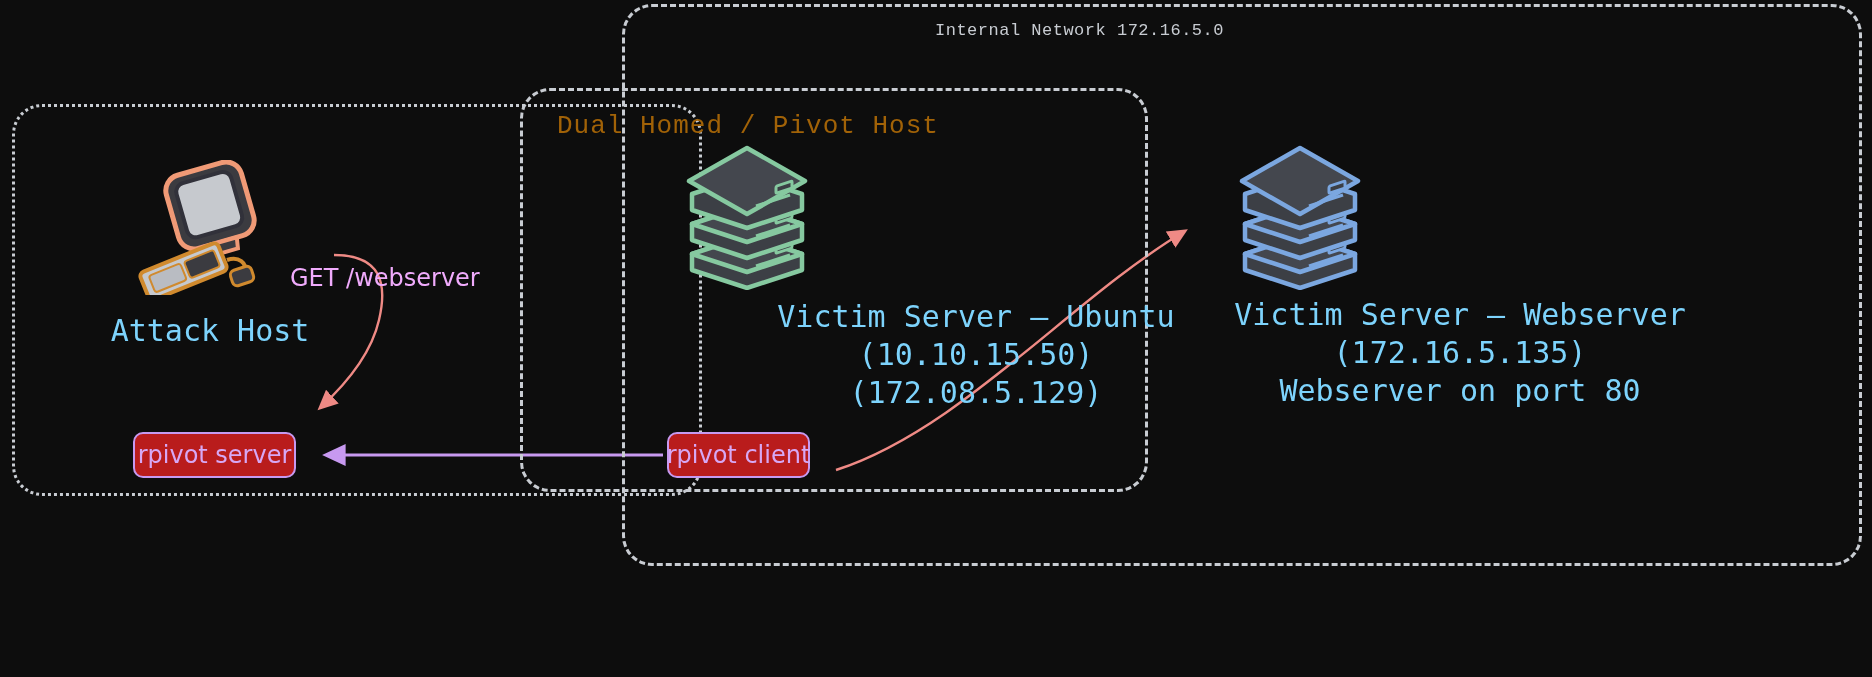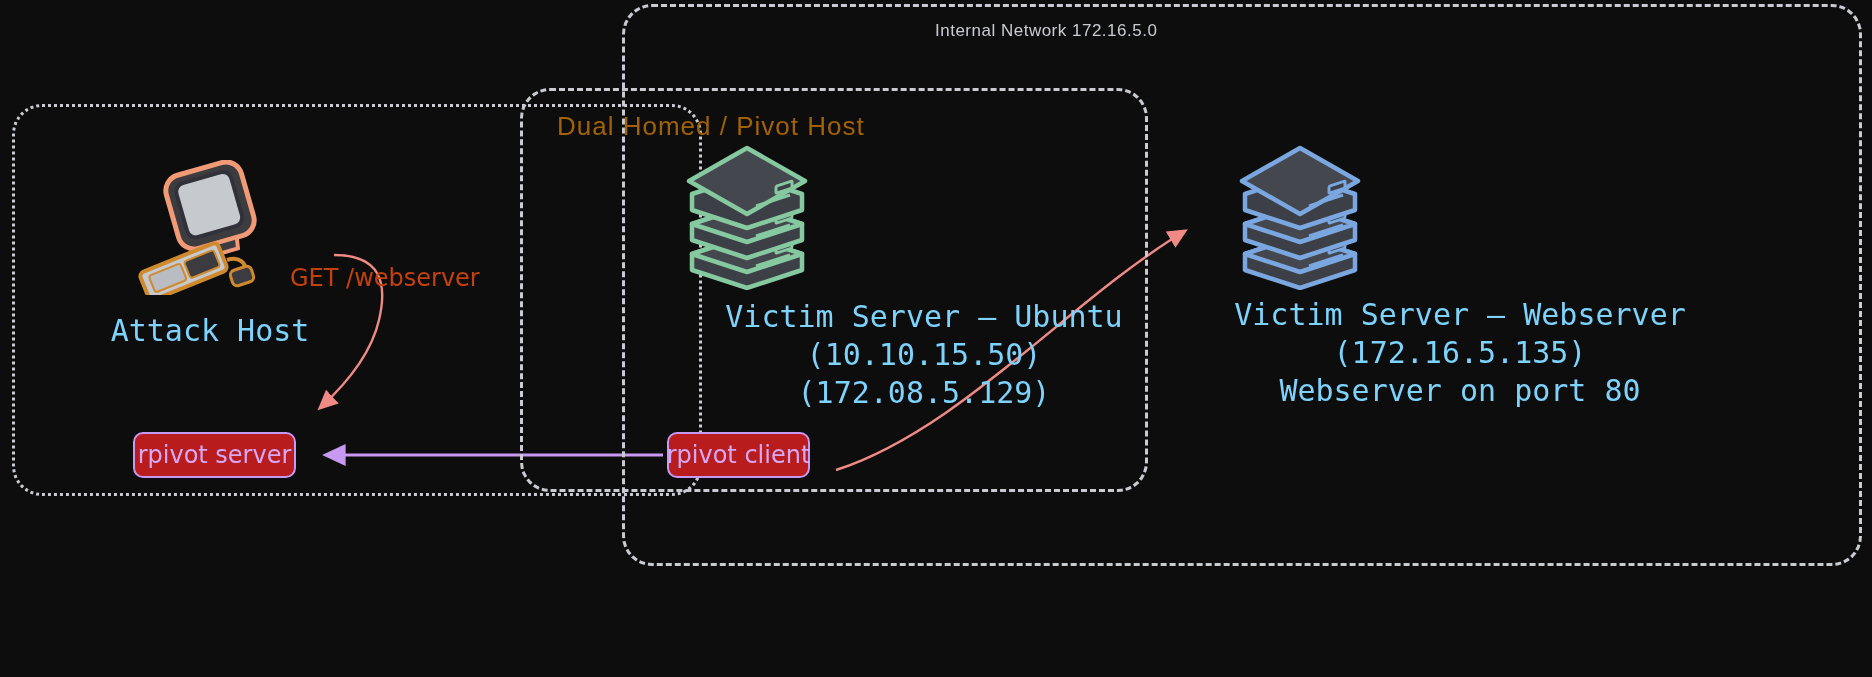--- a/index.html
+++ b/index.html
@@ -55,21 +55,21 @@
     border: 3px dashed #c8ccd2;
   }
 
   
   .net-title {
     position: absolute;
     color: #c8ccd2;
     font-size: 17px;
     letter-spacing: 0.5px;
     white-space: nowrap;
-    font-family: Liberation Sans, sans-serif;
+    font-family: Liberation Mono, monospace;
   }
   .net-title.internal-title { left: 935px; top: 21px; }
   .net-title.external-title { left: 119px; top: 102px; }
   .net-title.pivot-title {
     left: 557px; top: 111px;
     font-size: 26px;
     color: #a16207;
     letter-spacing: 1px;
   }
 
@@ -78,21 +78,21 @@
     position: absolute;
     color: #7dd3fc;
     text-align: center;
     font-size: 30px;
     line-height: 38px;
     white-space: nowrap;
     font-family: "DejaVu Sans Mono", "Liberation Mono", monospace;
   }
   .node-label .ln { display: block; }
   .label-attack { left: 0px;    top: 312px; width: 420px; }
-  .label-ubuntu { left: 504px;  top: 298px; width: 840px; }
+  .label-ubuntu { left: 556px;  top: 298px; width: 840px; }
   .label-webserver { left: 1040px; top: 296px; width: 840px; }
   .label-webserver .ln, .label-ubuntu .ln, .label-attack .ln { display: block; }
 
   
   .pill {
     position: absolute;
     background: #b91c1c;
     border: 2px solid #c799f0;
     border-radius: 10px;
     color: #d7a8f5;
@@ -103,21 +103,21 @@
     justify-content: center;
     box-sizing: border-box;
     white-space: nowrap;
   }
   .pill-server { left: 133px; top: 432px; width: 163px; height: 46px; }
   .pill-client { left: 667px; top: 432px; width: 143px; height: 46px; }
 
   
   .arrow-label {
     position: absolute;
-    color: #c2410c;
+    color: #f0abfc;
     font-size: 24px;
     font-family: "DejaVu Sans", "Liberation Sans", sans-serif;
     white-space: nowrap;
   }
   .label-get { left: 290px; top: 264px; }
 
   
   .icon-host { position: absolute; }
   .icon-attack   { left: 135px;  top: 160px; width: 150px; height: 135px; }
   .icon-ubuntu   { left: 672px;  top: 140px; width: 150px; height: 150px; }

